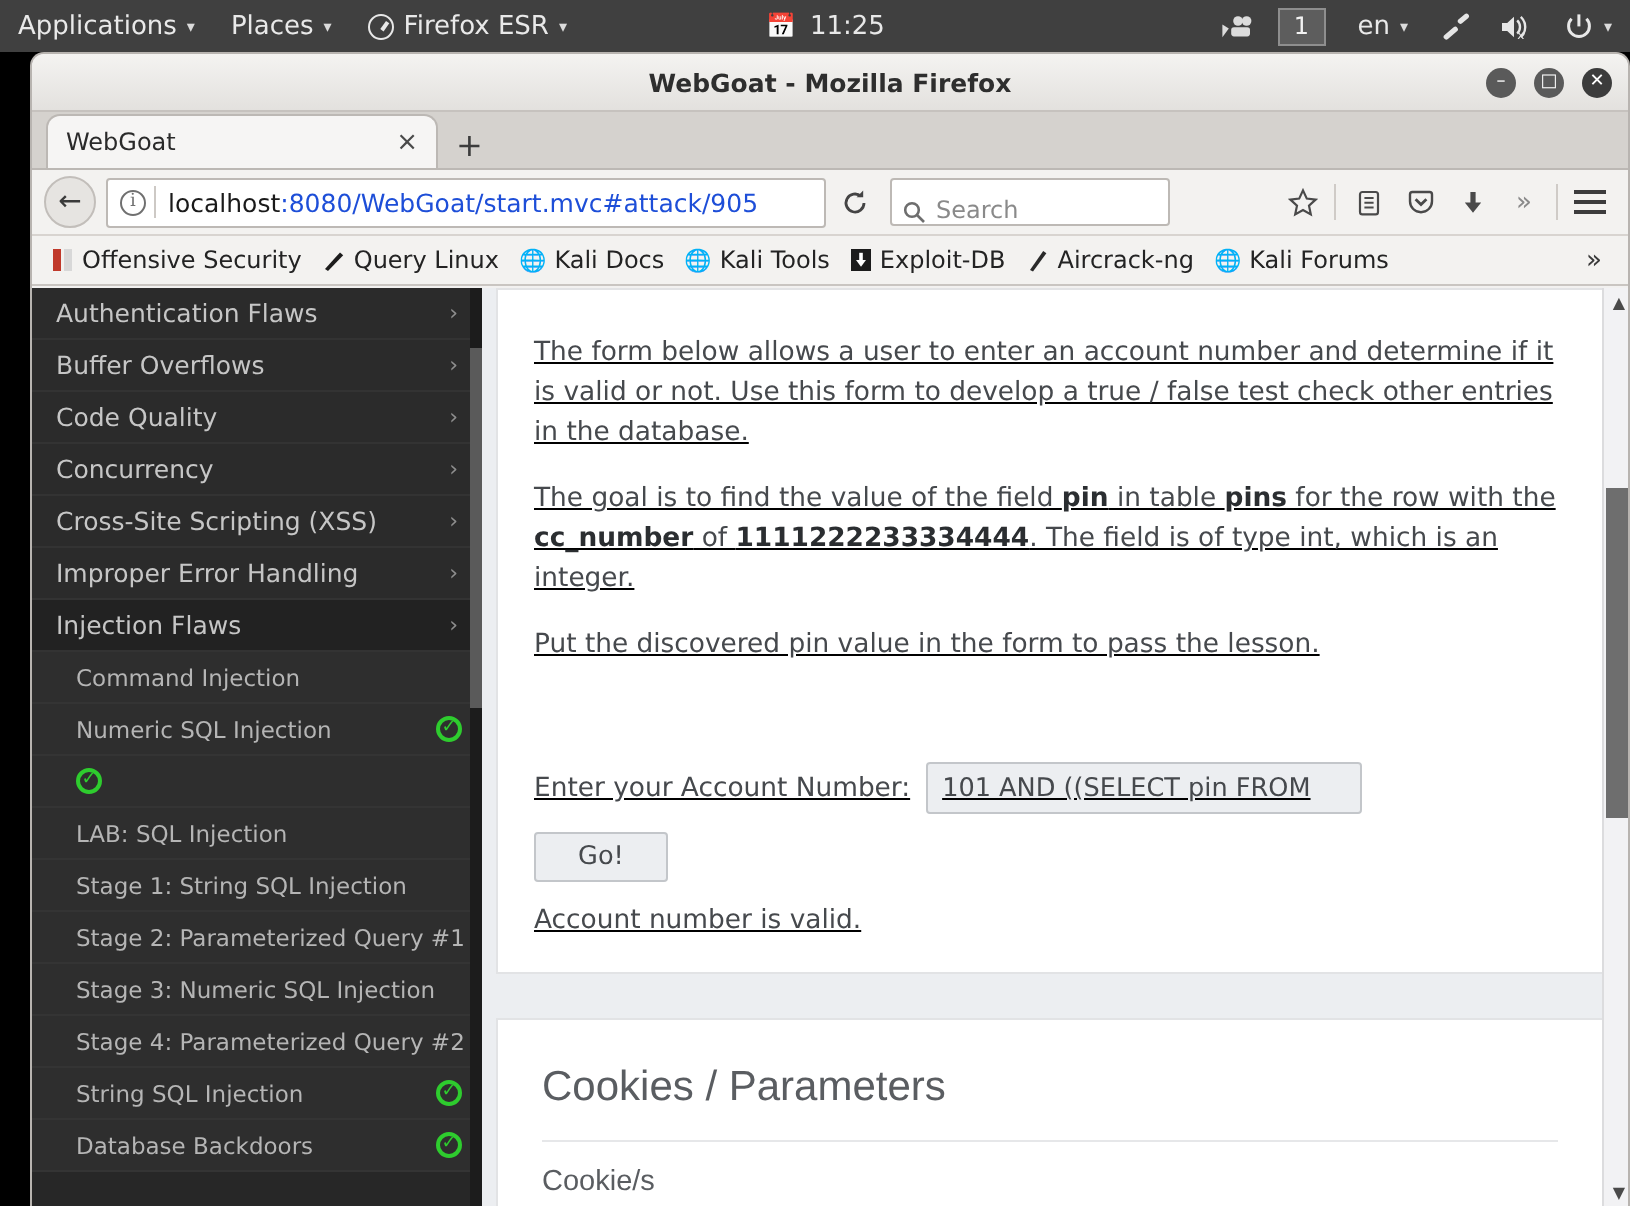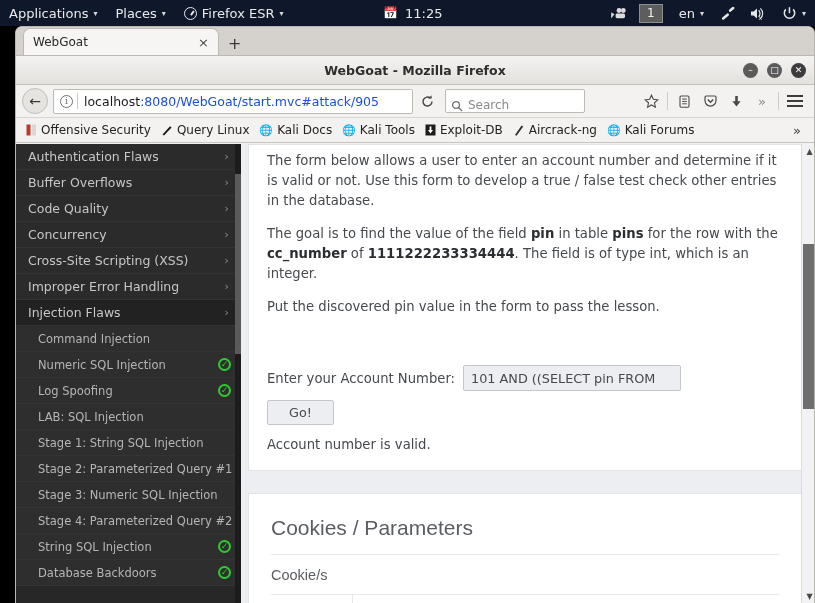--- a/index.html
+++ b/index.html
@@ -7,21 +7,21 @@
     margin: 0; padding: 0;
     width: 815px; height: 603px;
     overflow: hidden;
     background: #000;
     font-family: "DejaVu Sans", "Liberation Sans", sans-serif;
   }
 
   
   #gnome-panel {
     position: absolute; left: 0; top: 0; width: 815px; height: 26px;
-    background: #0f172a;
+    background: #404040;
     display: flex; align-items: center;
     color: #e8e8e8; font-size: 13px;
     z-index: 50;
   }
   .panel-item {
     display: flex; align-items: center; gap: 5px;
     padding: 0 9px; height: 26px;
     color: #e9e9e9; white-space: nowrap;
   }
   .caret { font-size: 8px; line-height: 1; opacity: .92; transform: translateY(1px); }
@@ -203,21 +203,21 @@
   
   #content-col {
     flex: 1 1 auto; background: #eceef1; position: relative;
     overflow: hidden;
   }
   #content-inner { padding: 0 14px 0 7px; }
   .panel {
     background: #fff; border: 1px solid #e2e3e5;
     padding: 14px 18px 18px 18px;
   }
-  #lesson-panel { margin-top: 0; padding-top: 6px; }
+  #lesson-panel { margin-top: 0; padding-top: 22px; text-decoration: underline; }
   .para {
     font-size: 13.2px; color: #46494d; line-height: 1.52;
     margin: 0 0 13px 0;
   }
   .para b { color: #2b2e31; font-weight: bold; }
   .form-row { display: flex; align-items: center; gap: 8px; margin-bottom: 9px; margin-top: 48px; }
   .form-label { font-size: 13.2px; color: #46494d; }
   #account-input {
     width: 218px; height: 26px; background: #eceef1;
     border: 1px solid #c3c6ca; border-radius: 2px;
@@ -328,35 +328,35 @@
     <svg width="15" height="15" viewBox="0 0 15 15" aria-hidden="true">
       <path d="M3.8 3.4 a5.2 5.2 0 1 0 7.4 0" stroke="#e8e8e8" stroke-width="1.5" fill="none"></path>
       <rect x="6.7" y="1.2" width="1.5" height="6" fill="#e8e8e8"></rect>
     </svg>
     <span class="caret">▾</span>
   </div>
 </div>
 
 <div id="firefox-window">
 
-  <div id="tabstrip">
-    <div id="tab-webgoat">
-      <span id="tab-label">WebGoat</span>
-      <span id="tab-close">×</span>
-    </div>
-    <div id="new-tab-button">+</div>
-  </div>
-
   <div id="titlebar">
     <div id="window-title">WebGoat - Mozilla Firefox</div>
     <div id="win-buttons">
       <div class="win-btn">–</div>
       <div class="win-btn">□</div>
       <div class="win-btn close">✕</div>
     </div>
+  </div>
+
+  <div id="tabstrip">
+    <div id="tab-webgoat">
+      <span id="tab-label">WebGoat</span>
+      <span id="tab-close">×</span>
+    </div>
+    <div id="new-tab-button">+</div>
   </div>
 
   <div id="navbar">
     <div id="back-button">←</div>
 
     <div id="urlbar">
       <span class="info-ico">i</span>
       <span class="url-sep"></span>
       <span id="url-text"><span class="host">localhost</span><span class="path">:8080/WebGoat/start.mvc#attack/905</span></span>
     </div>
@@ -493,21 +493,20 @@
       </div>
 
       <div class="lesson">
         <span class="label">Command Injection</span>
       </div>
       <div class="lesson">
         <span class="label">Numeric SQL Injection</span>
         <span class="check">✓</span>
       </div>
       <div class="lesson">
-        <span class="label">Log Spoofing</span>
         <span class="check">✓</span>
       </div>
       <div class="lesson">
         <span class="label">LAB: SQL Injection</span>
       </div>
       <div class="lesson indent">
         <span class="label">Stage 1: String SQL Injection</span>
       </div>
       <div class="lesson indent">
         <span class="label">Stage 2: Parameterized Query #1</span>

